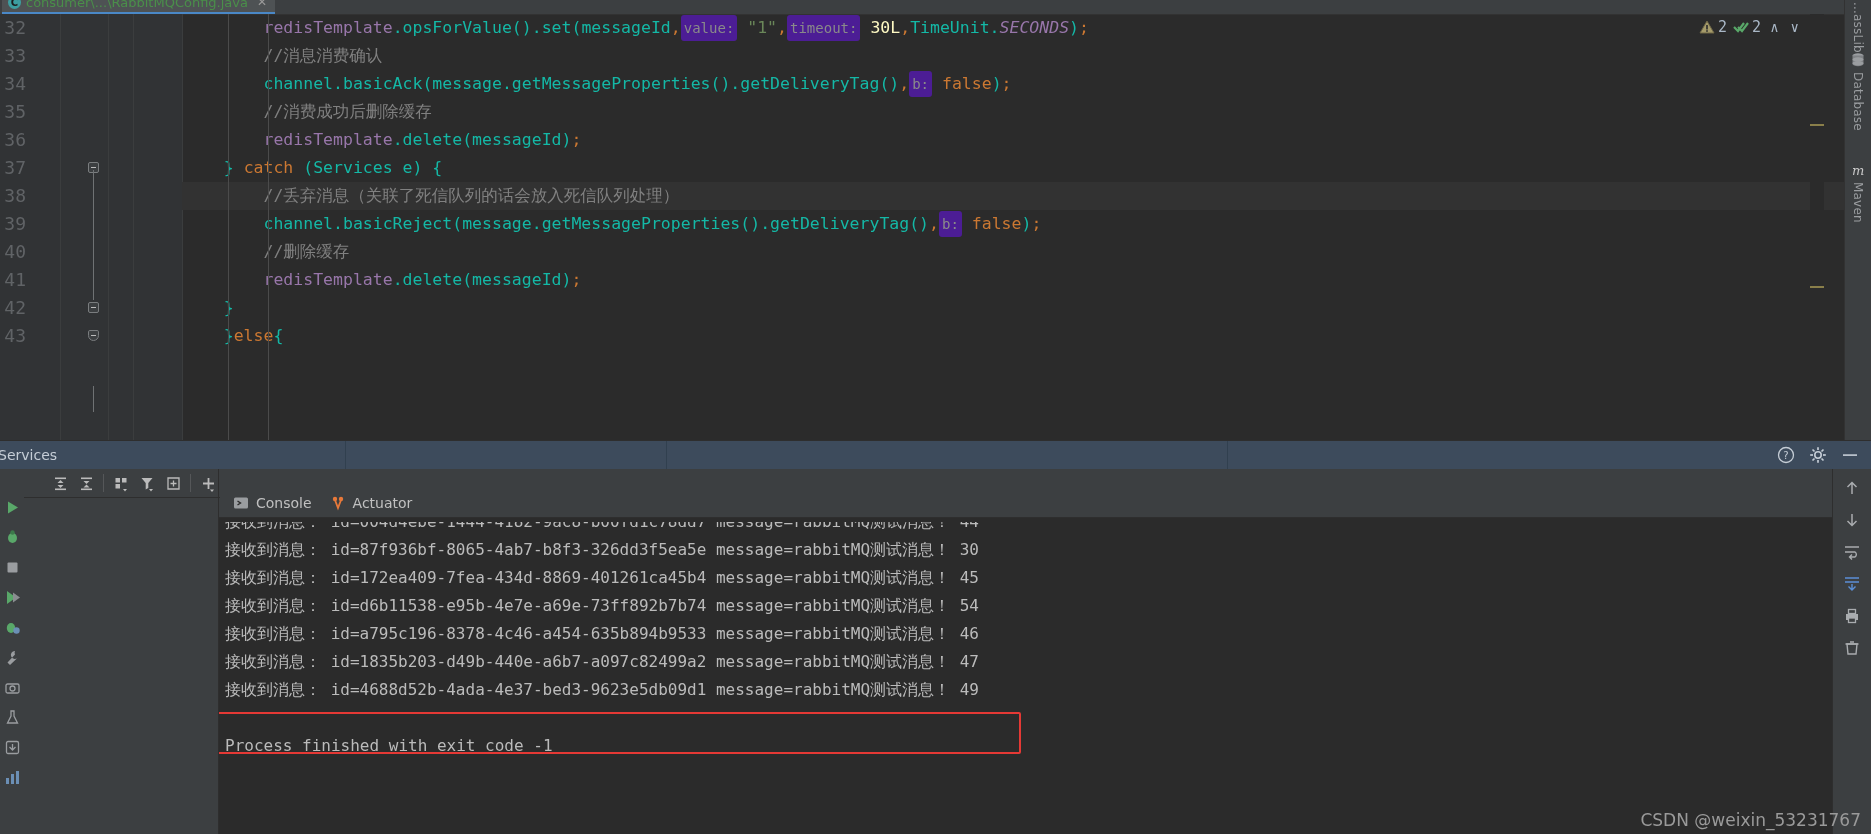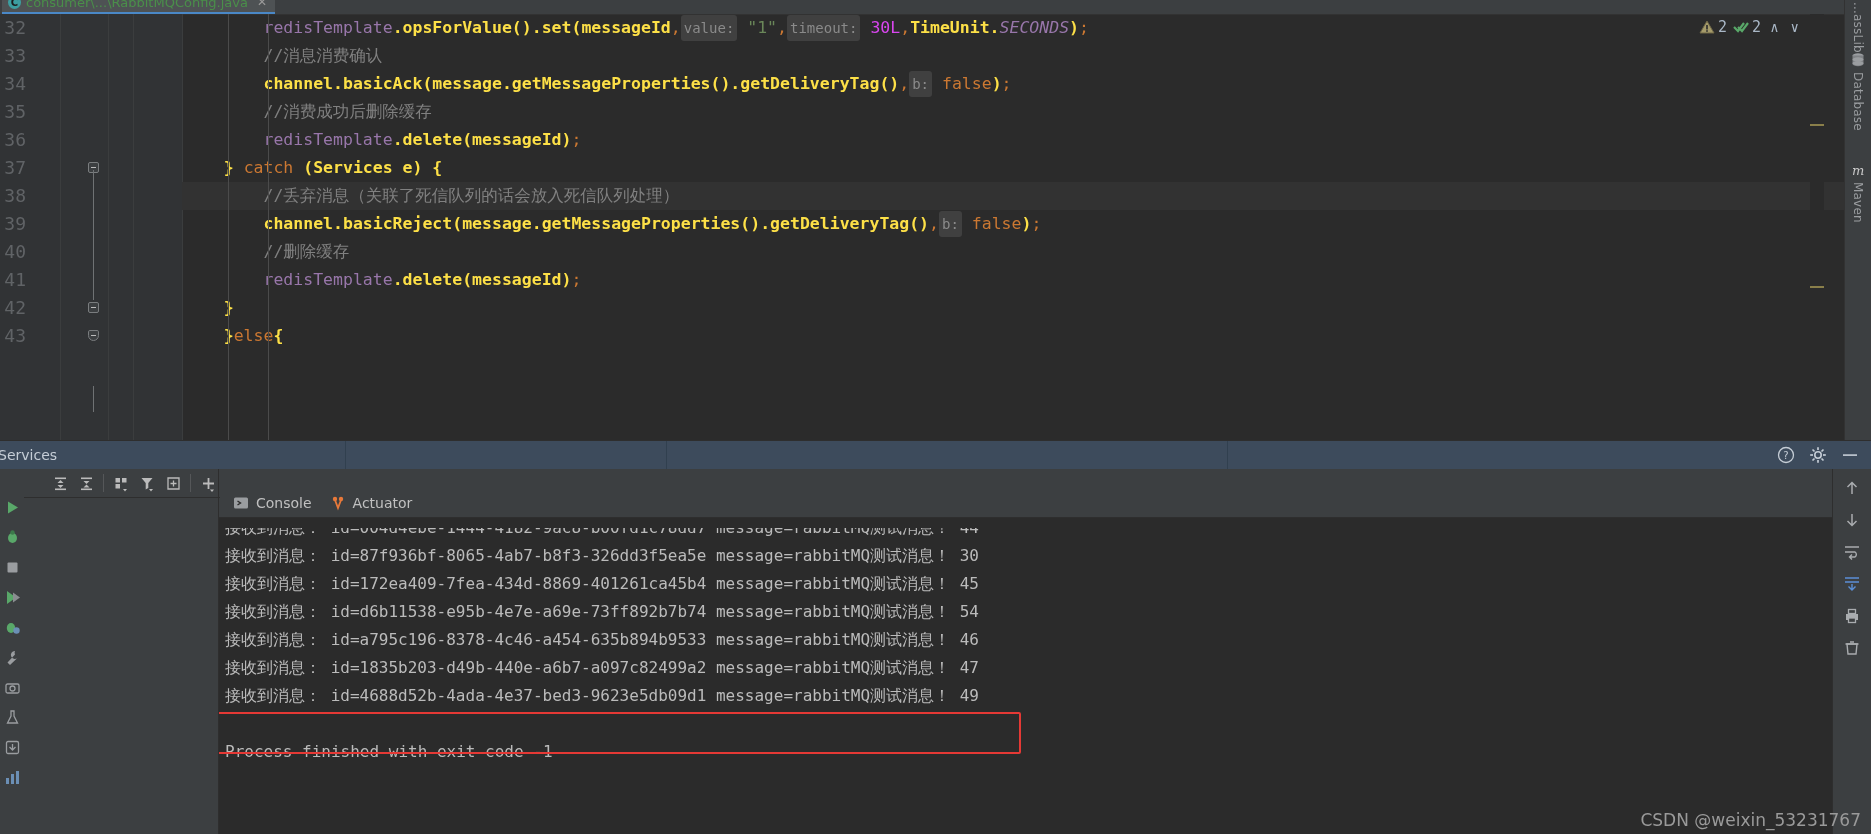--- a/index.html
+++ b/index.html
@@ -115,29 +115,29 @@
     height: 28px; line-height: 28px;
     white-space: pre;
     padding-left: 2px;
   }
   .cline.hl { background: #323232; }
   .indent-guide {
     position: absolute; top: 0; bottom: 0; width: 1px; background: #4b4b4b;
   }
 
   .t-def    { color: #9876aa; }     
-  .t-plain  { color: #fde047; font-weight: bold; }
+  .t-plain  { color: #14b8a6; }
   .t-kw     { color: #cc7832; }
   .t-str    { color: #6a8759; }
-  .t-num    { color: #d946ef; }
+  .t-num    { color: #fef9c3; }
   .t-cmt    { color: #808080; }
   .t-static { color: #9876aa; font-style: italic; }
   .t-semi   { color: #cc7832; }
   .hint {
-    background: #404040; color: #8a8a8a;
+    background: #4c1d95; color: #8a8a8a;
     font-size: 14px;
     padding: 5px 3px; border-radius: 3px;
   }
 
   
   .inspections {
     position: absolute; top: 18px; right: 42px;
     display: flex; align-items: center; gap: 6px;
     font-size: 15px; color: #a9b7c6;
     font-family: "DejaVu Sans Mono", "Liberation Mono", monospace;
@@ -266,21 +266,21 @@
     border-bottom: 1px solid #2e2e2e;
   }
   .ctab { display: flex; align-items: center; gap: 7px; color: #c0c0c0; font-size: 14px; }
   .ctab-icon { width: 16px; height: 16px; display: block; }
   .console-out {
     flex: 1 1 auto; position: relative;
     background: #2b2b2b;
     font-family: "DejaVu Sans Mono", "Liberation Mono", monospace;
     font-size: 16px;
     color: #bbbbbb;
-    padding: 10px 0 0 6px;
+    padding: 4px 0 0 6px;
     overflow: hidden;
   }
   .oline {
     height: 28px; line-height: 28px; white-space: pre;
   }
   .oline.clipped { height: 14px; line-height: 0px; overflow: hidden; }
   .redbox {
     position: absolute;
     border: 2px solid #e53935;
     border-radius: 2px;

